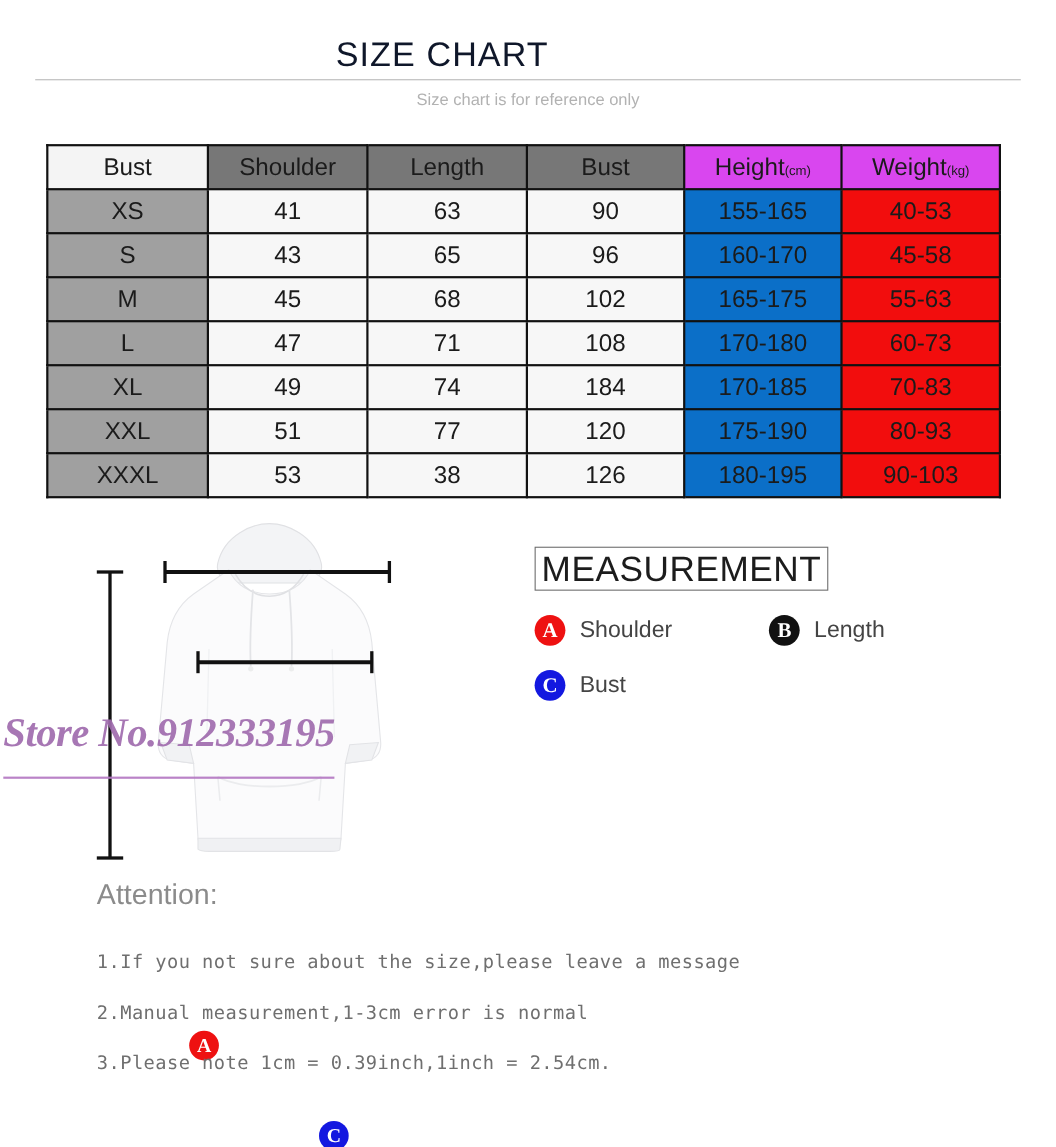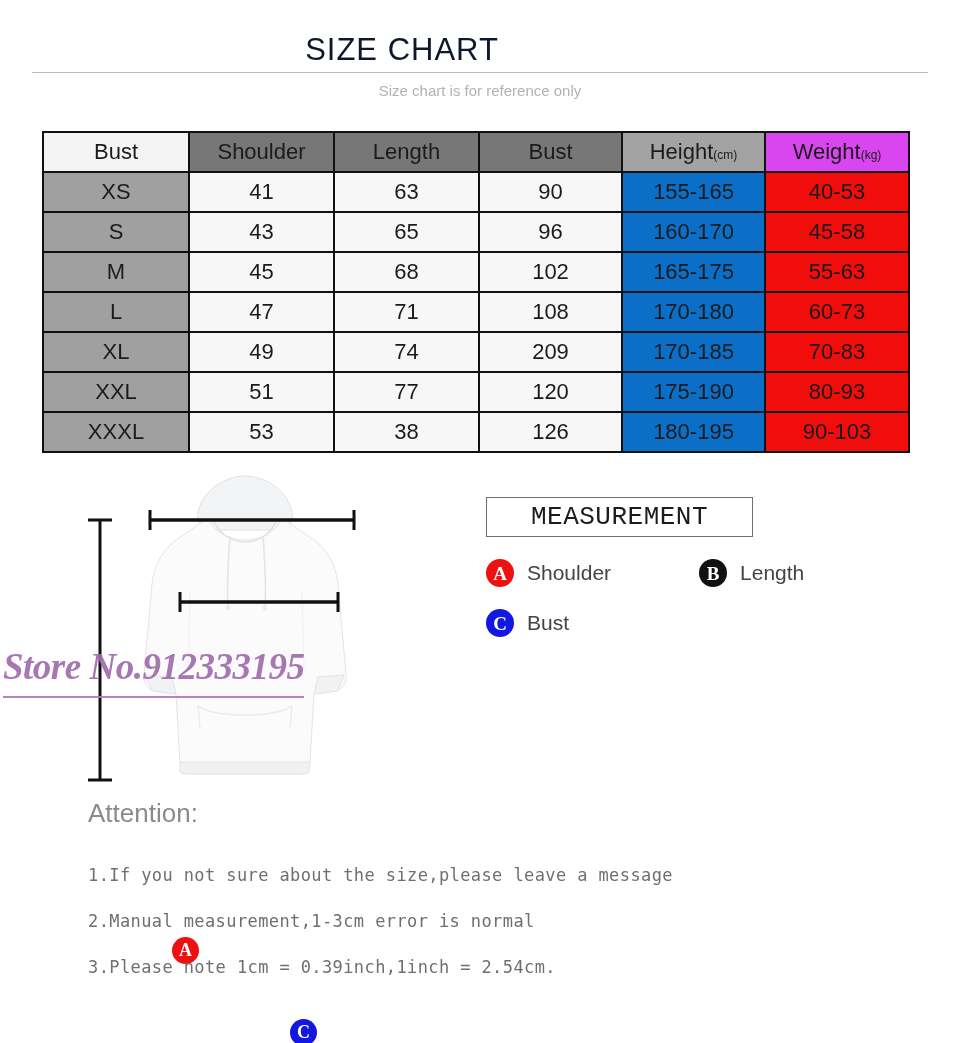--- a/index.html
+++ b/index.html
@@ -72,21 +72,21 @@
   }
   col.c-size     { width: 146px; }
   col.c-shoulder { width: 145px; }
   col.c-length   { width: 145px; }
   col.c-bust     { width: 143px; }
   col.c-height   { width: 143px; }
   col.c-weight   { width: 144px; }
 
   th.h-size   { background: #f4f4f4; }
   th.h-gray   { background: #777777; }
-  th.h-height { background: #a3a3a3; }
+  th.h-height { background: #d946ef; }
   th.h-weight { background: #d946ef; }
 
   td.cell-size   { background: #a0a0a0; }
   td.cell-plain  { background: #f7f7f7; }
   td.cell-height { background: #0b6fc8; margin-left: 43px; }
   td.cell-weight { background: #f20d0d; }
 
   .unit { font-size: 12px; vertical-align: baseline; }
 
   
@@ -107,45 +107,44 @@
     left: 3px;
     top: 195px;
     font-family: "Liberation Serif", serif;
     font-style: italic;
     font-weight: bold;
     font-size: 37px;
     color: #a06cae;
     opacity: 0.92;
     white-space: nowrap;
     border-bottom: 2px solid #b478c2;
-    padding-bottom: 8px;
+    padding-bottom: 18px;
     letter-spacing: -0.5px;
   }
 
   
   #measurement-panel {
     position: absolute;
     left: 486px;
     top: 497px;
     width: 420px;
   }
   #measurement-title-box {
     width: 265px;
     height: 38px;
     border: 1px solid #6e6e6e;
     display: flex;
     align-items: center;
     justify-content: center;
     background: #ffffff;
   }
   #measurement-title {
-    font-size: 26px;
+    font-size: 32px;
     color: #1c1c1c;
     letter-spacing: 0.5px;
-    font-family: Liberation Mono, monospace;
   }
   .legend-row {
     display: flex;
     align-items: center;
     margin-top: 22px;
   }
   .legend-item {
     display: flex;
     align-items: center;
   }
@@ -252,21 +251,21 @@
           <td class="cell-plain">47</td>
           <td class="cell-plain">71</td>
           <td class="cell-plain">108</td>
           <td class="cell-height">170-180</td>
           <td class="cell-weight">60-73</td>
         </tr>
         <tr>
           <td class="cell-size">XL</td>
           <td class="cell-plain">49</td>
           <td class="cell-plain">74</td>
-          <td class="cell-plain">209</td>
+          <td class="cell-plain">184</td>
           <td class="cell-height">170-185</td>
           <td class="cell-weight">70-83</td>
         </tr>
         <tr>
           <td class="cell-size">XXL</td>
           <td class="cell-plain">51</td>
           <td class="cell-plain">77</td>
           <td class="cell-plain">120</td>
           <td class="cell-height">175-190</td>
           <td class="cell-weight">80-93</td>

